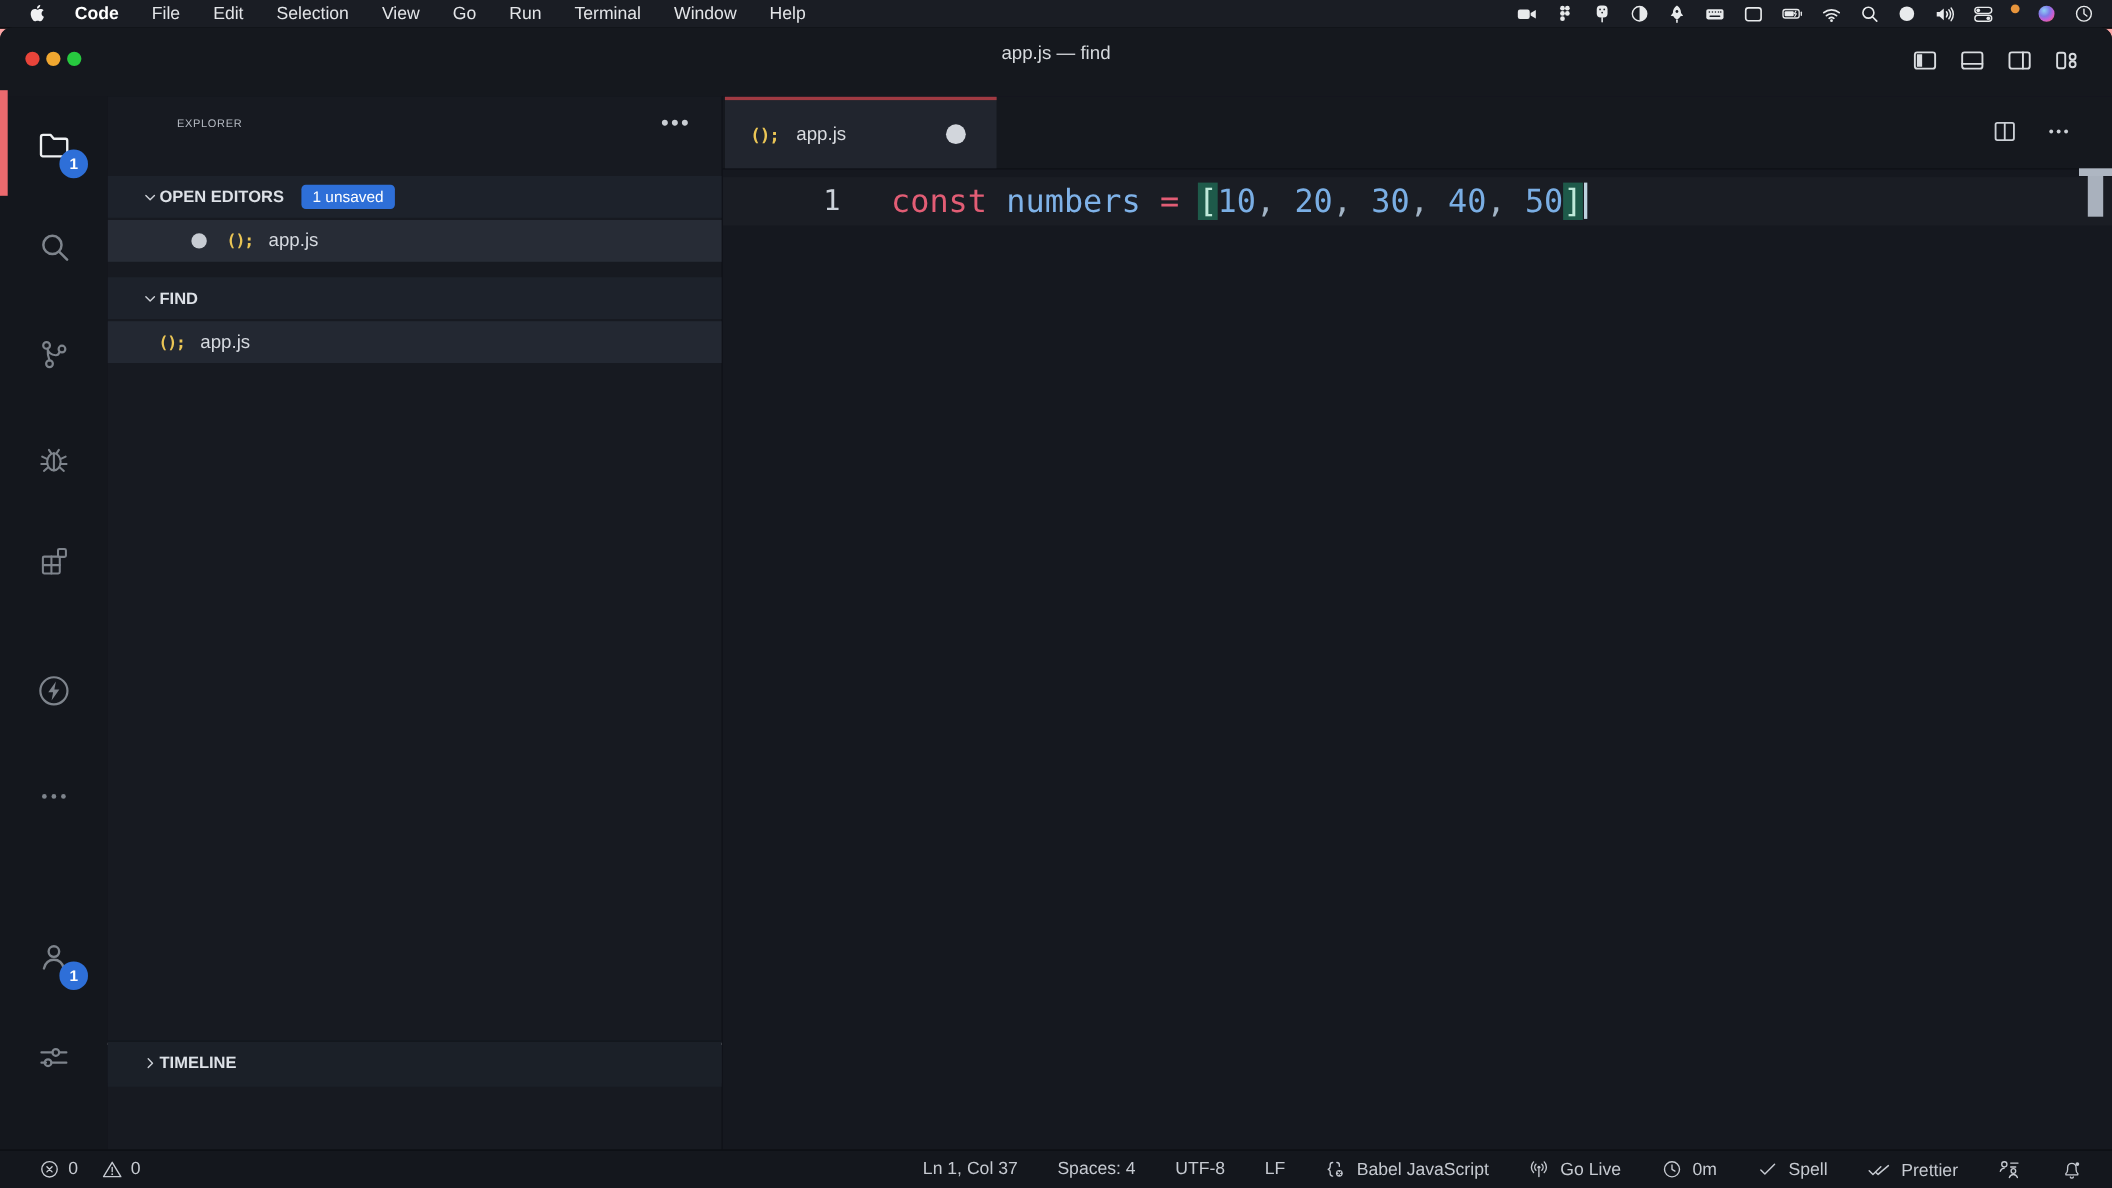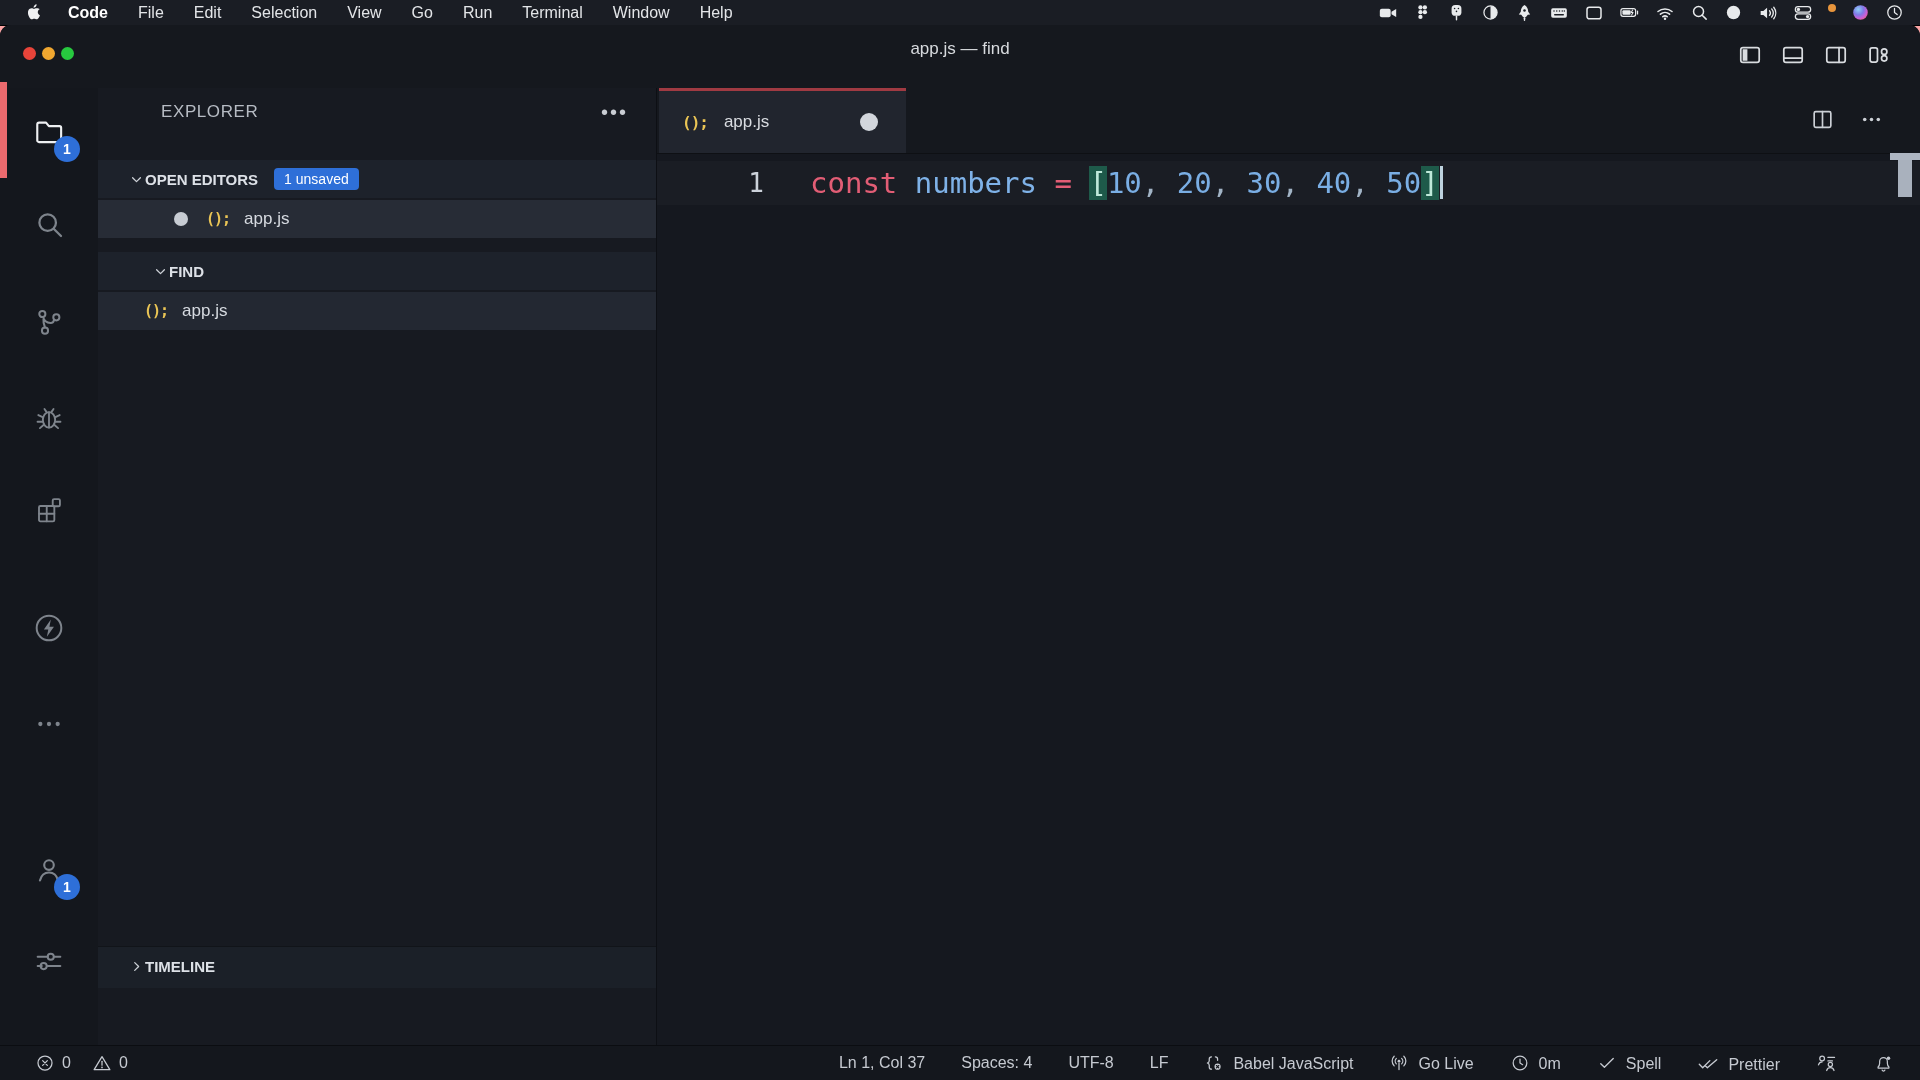--- a/index.html
+++ b/index.html
@@ -42,35 +42,35 @@
   .ab-item{position:absolute;left:27px;width:44px;height:44px;display:flex;align-items:center;justify-content:center;color:#7e848c;}
   .ab-item.active{color:#eef0f2;}
   .ab-badge{position:absolute;right:-9px;bottom:-8px;min-width:26px;height:26px;border-radius:50%;
             background:var(--badge-blue);color:#fff;font-size:14px;font-weight:700;
             display:flex;align-items:center;justify-content:center;}
 
   
   .sidebar{position:relative;width:558px;background:#171a21;flex:none;border-right:1px solid #0d0f14;}
   .sb-row{position:absolute;left:0;right:0;display:flex;align-items:center;color:#dde1e7;}
   .sb-head{top:0;height:48px;}
-  .sb-head .t{margin-left:63px;font-size:17px;letter-spacing:.6px;color:#b7bcc4;}
+  .sb-head .t{margin-left:63px;font-size:10px;letter-spacing:.6px;color:#b7bcc4;}
   .sb-head .more{margin-left:auto;margin-right:28px;color:#c9cdd3;letter-spacing:2px;font-size:20px;line-height:10px;}
   .sb-section{height:38px;background:#1d222b;font-weight:700;font-size:15px;}
   .sb-section .chev{margin-left:30px;display:flex;color:#cdd1d7;}
   .sb-section .lbl{margin-left:0;}
   .row-open-editors{top:72px;}
   .badge-pill{margin-left:16px;background:var(--badge-blue);color:#fff;font-weight:400;
               font-size:14px;padding:3px 10px;border-radius:4px;}
   .oe-list-item{top:112px;height:38px;background:#272c36;font-size:17px;}
   .mod-dot{width:14px;height:14px;border-radius:50%;background:#c7ccd3;margin-left:76px;flex:none;}
   .js-ic{font-family:"DejaVu Sans Mono",monospace;font-weight:700;color:var(--js-icon);
          font-size:15px;letter-spacing:-1px;white-space:nowrap;}
   .oe-list-item .js-ic{margin-left:18px;}
   .oe-list-item .fname{margin-left:14px;color:#d6dae0;}
-  .row-find{top:164px;padding-left:24px;}
+  .row-find{top:164px;}
   .find-item{top:204px;height:38px;background:#232832;font-size:17px;}
   .find-item .js-ic{margin-left:46px;}
   .find-item .fname{margin-left:14px;color:#d6dae0;}
   .row-outline{top:860px;border-top:2px solid #a3a3a3;background:#1b2028;}
   .row-timeline{top:858px;border-top:1px solid #111419;background:#1b2028;}
 
   
   .editorpane{position:relative;flex:1;background:#15181f;min-width:0;}
   .tabbar{position:relative;height:65px;background:#15181e;border-bottom:1px solid #0e1014;}
   .tab{position:absolute;left:2px;top:0;width:247px;height:65px;background:#21252e;

